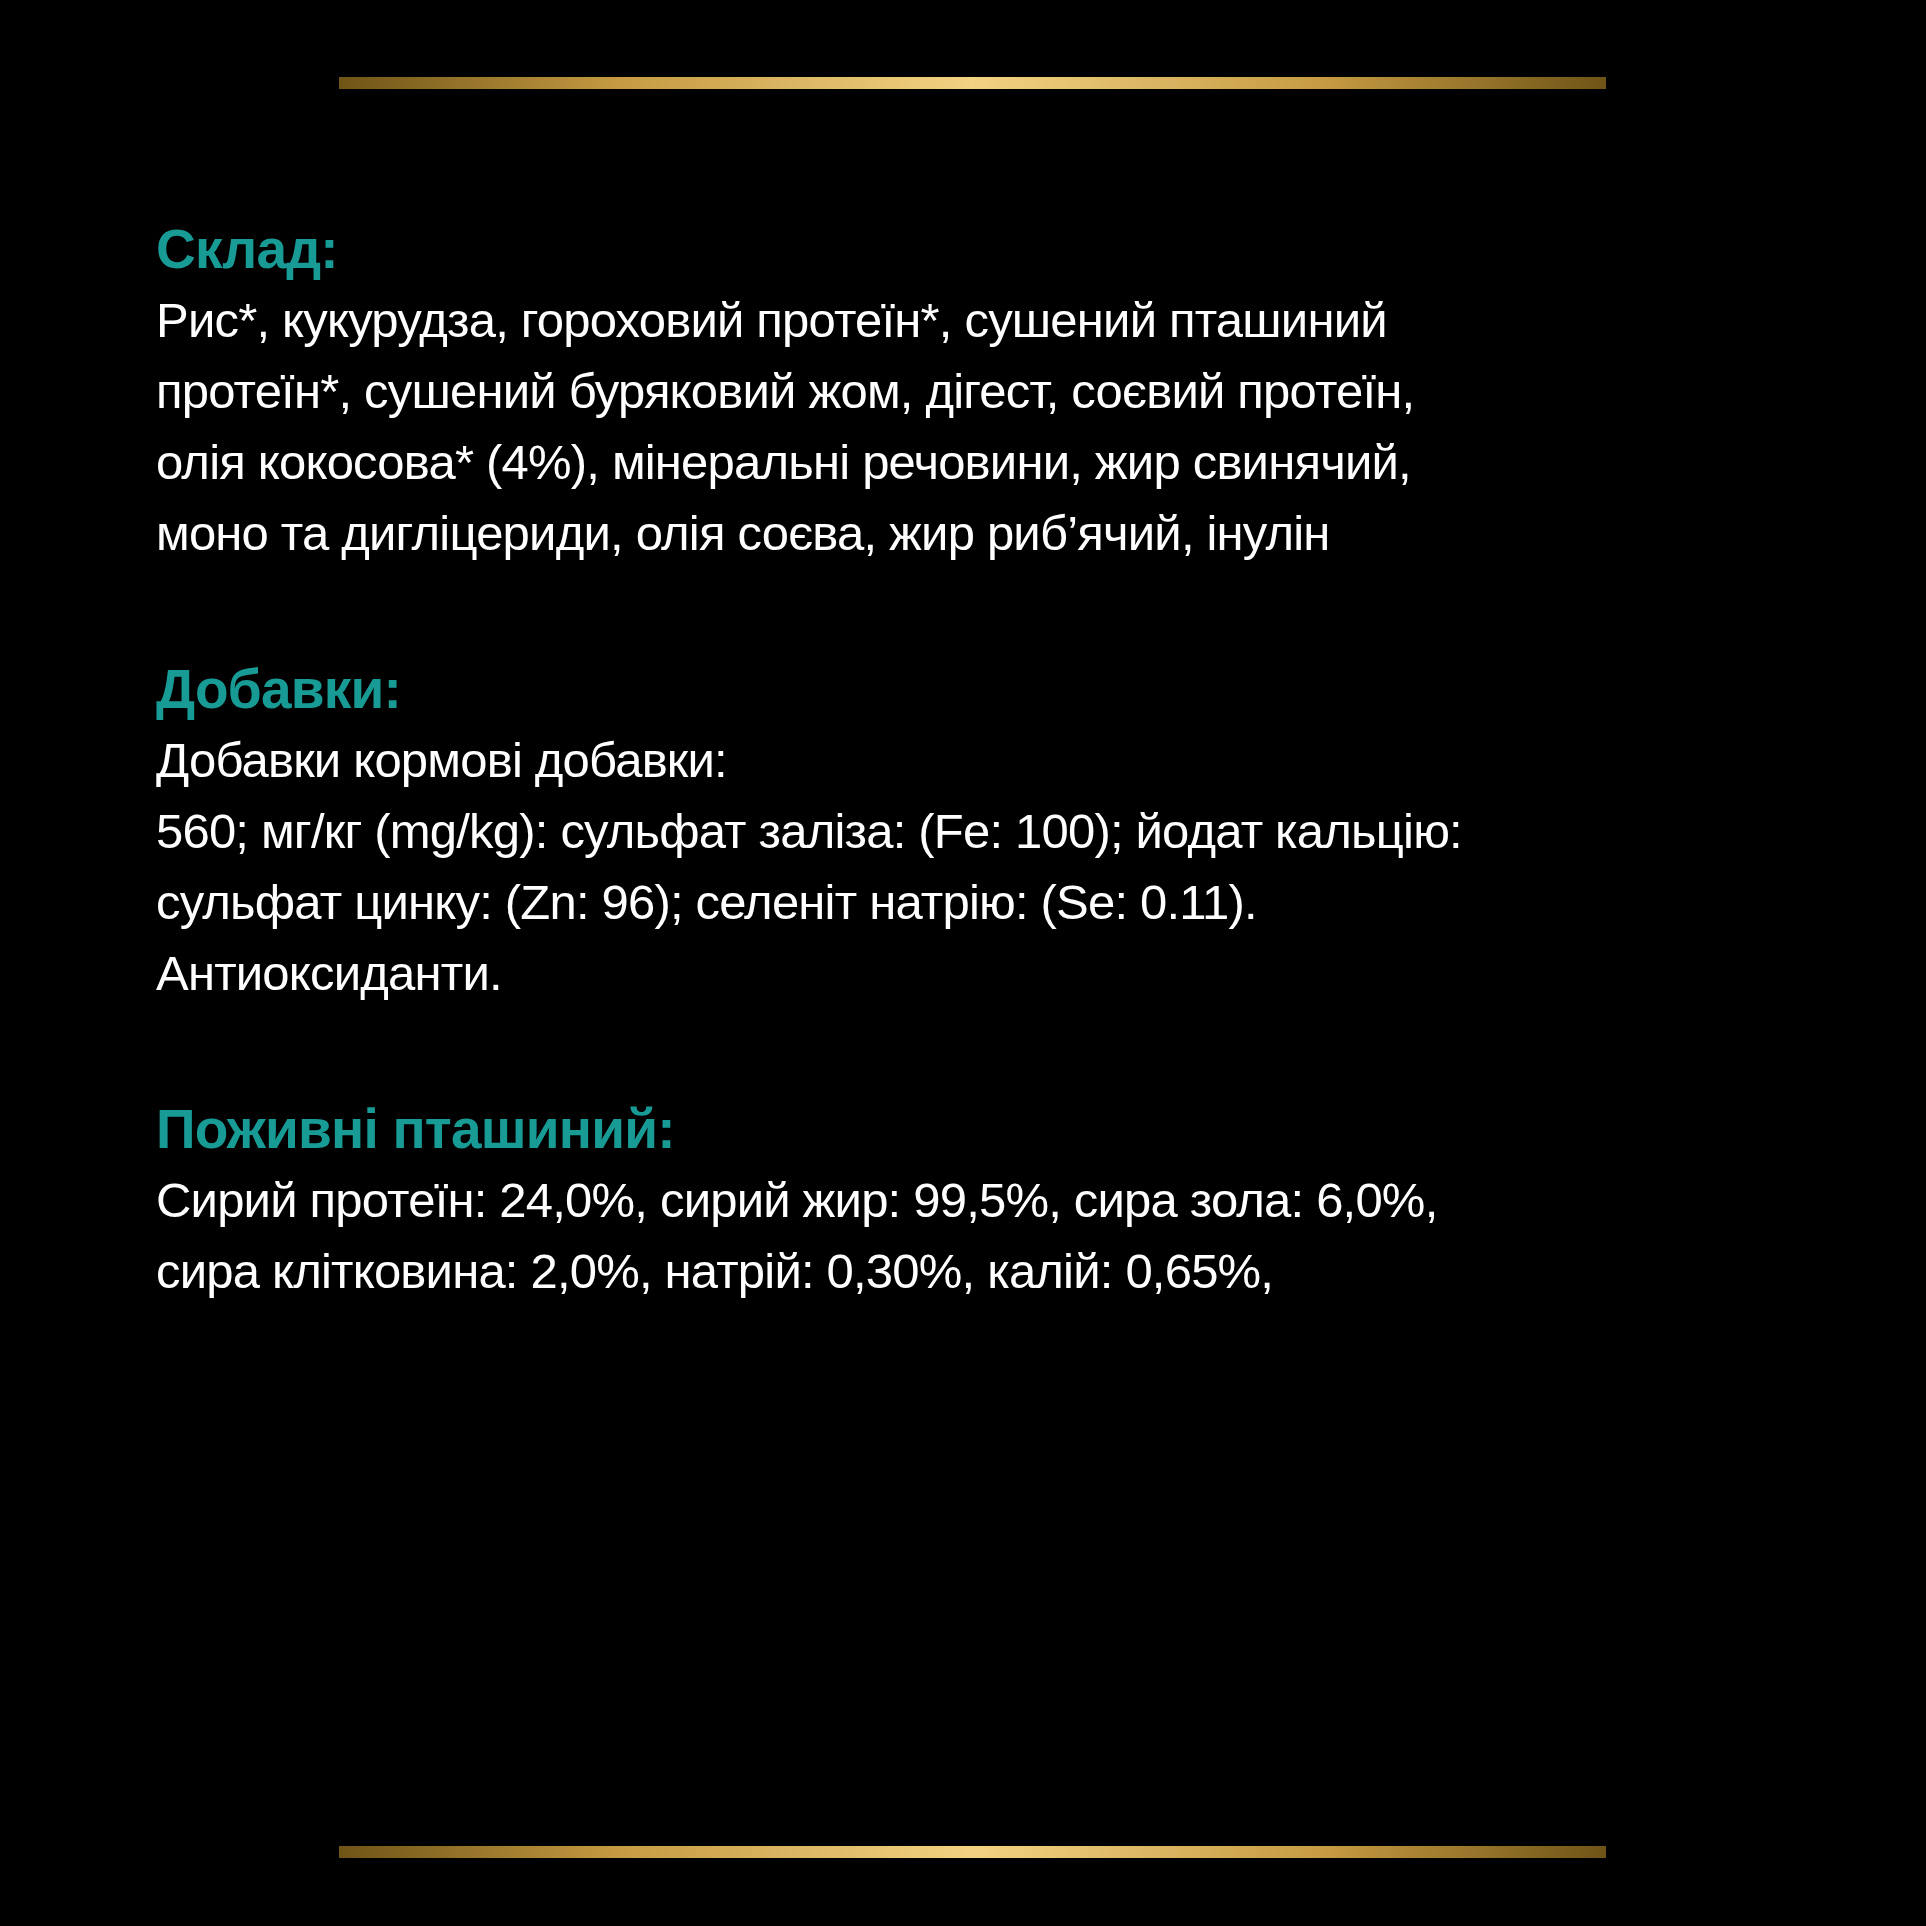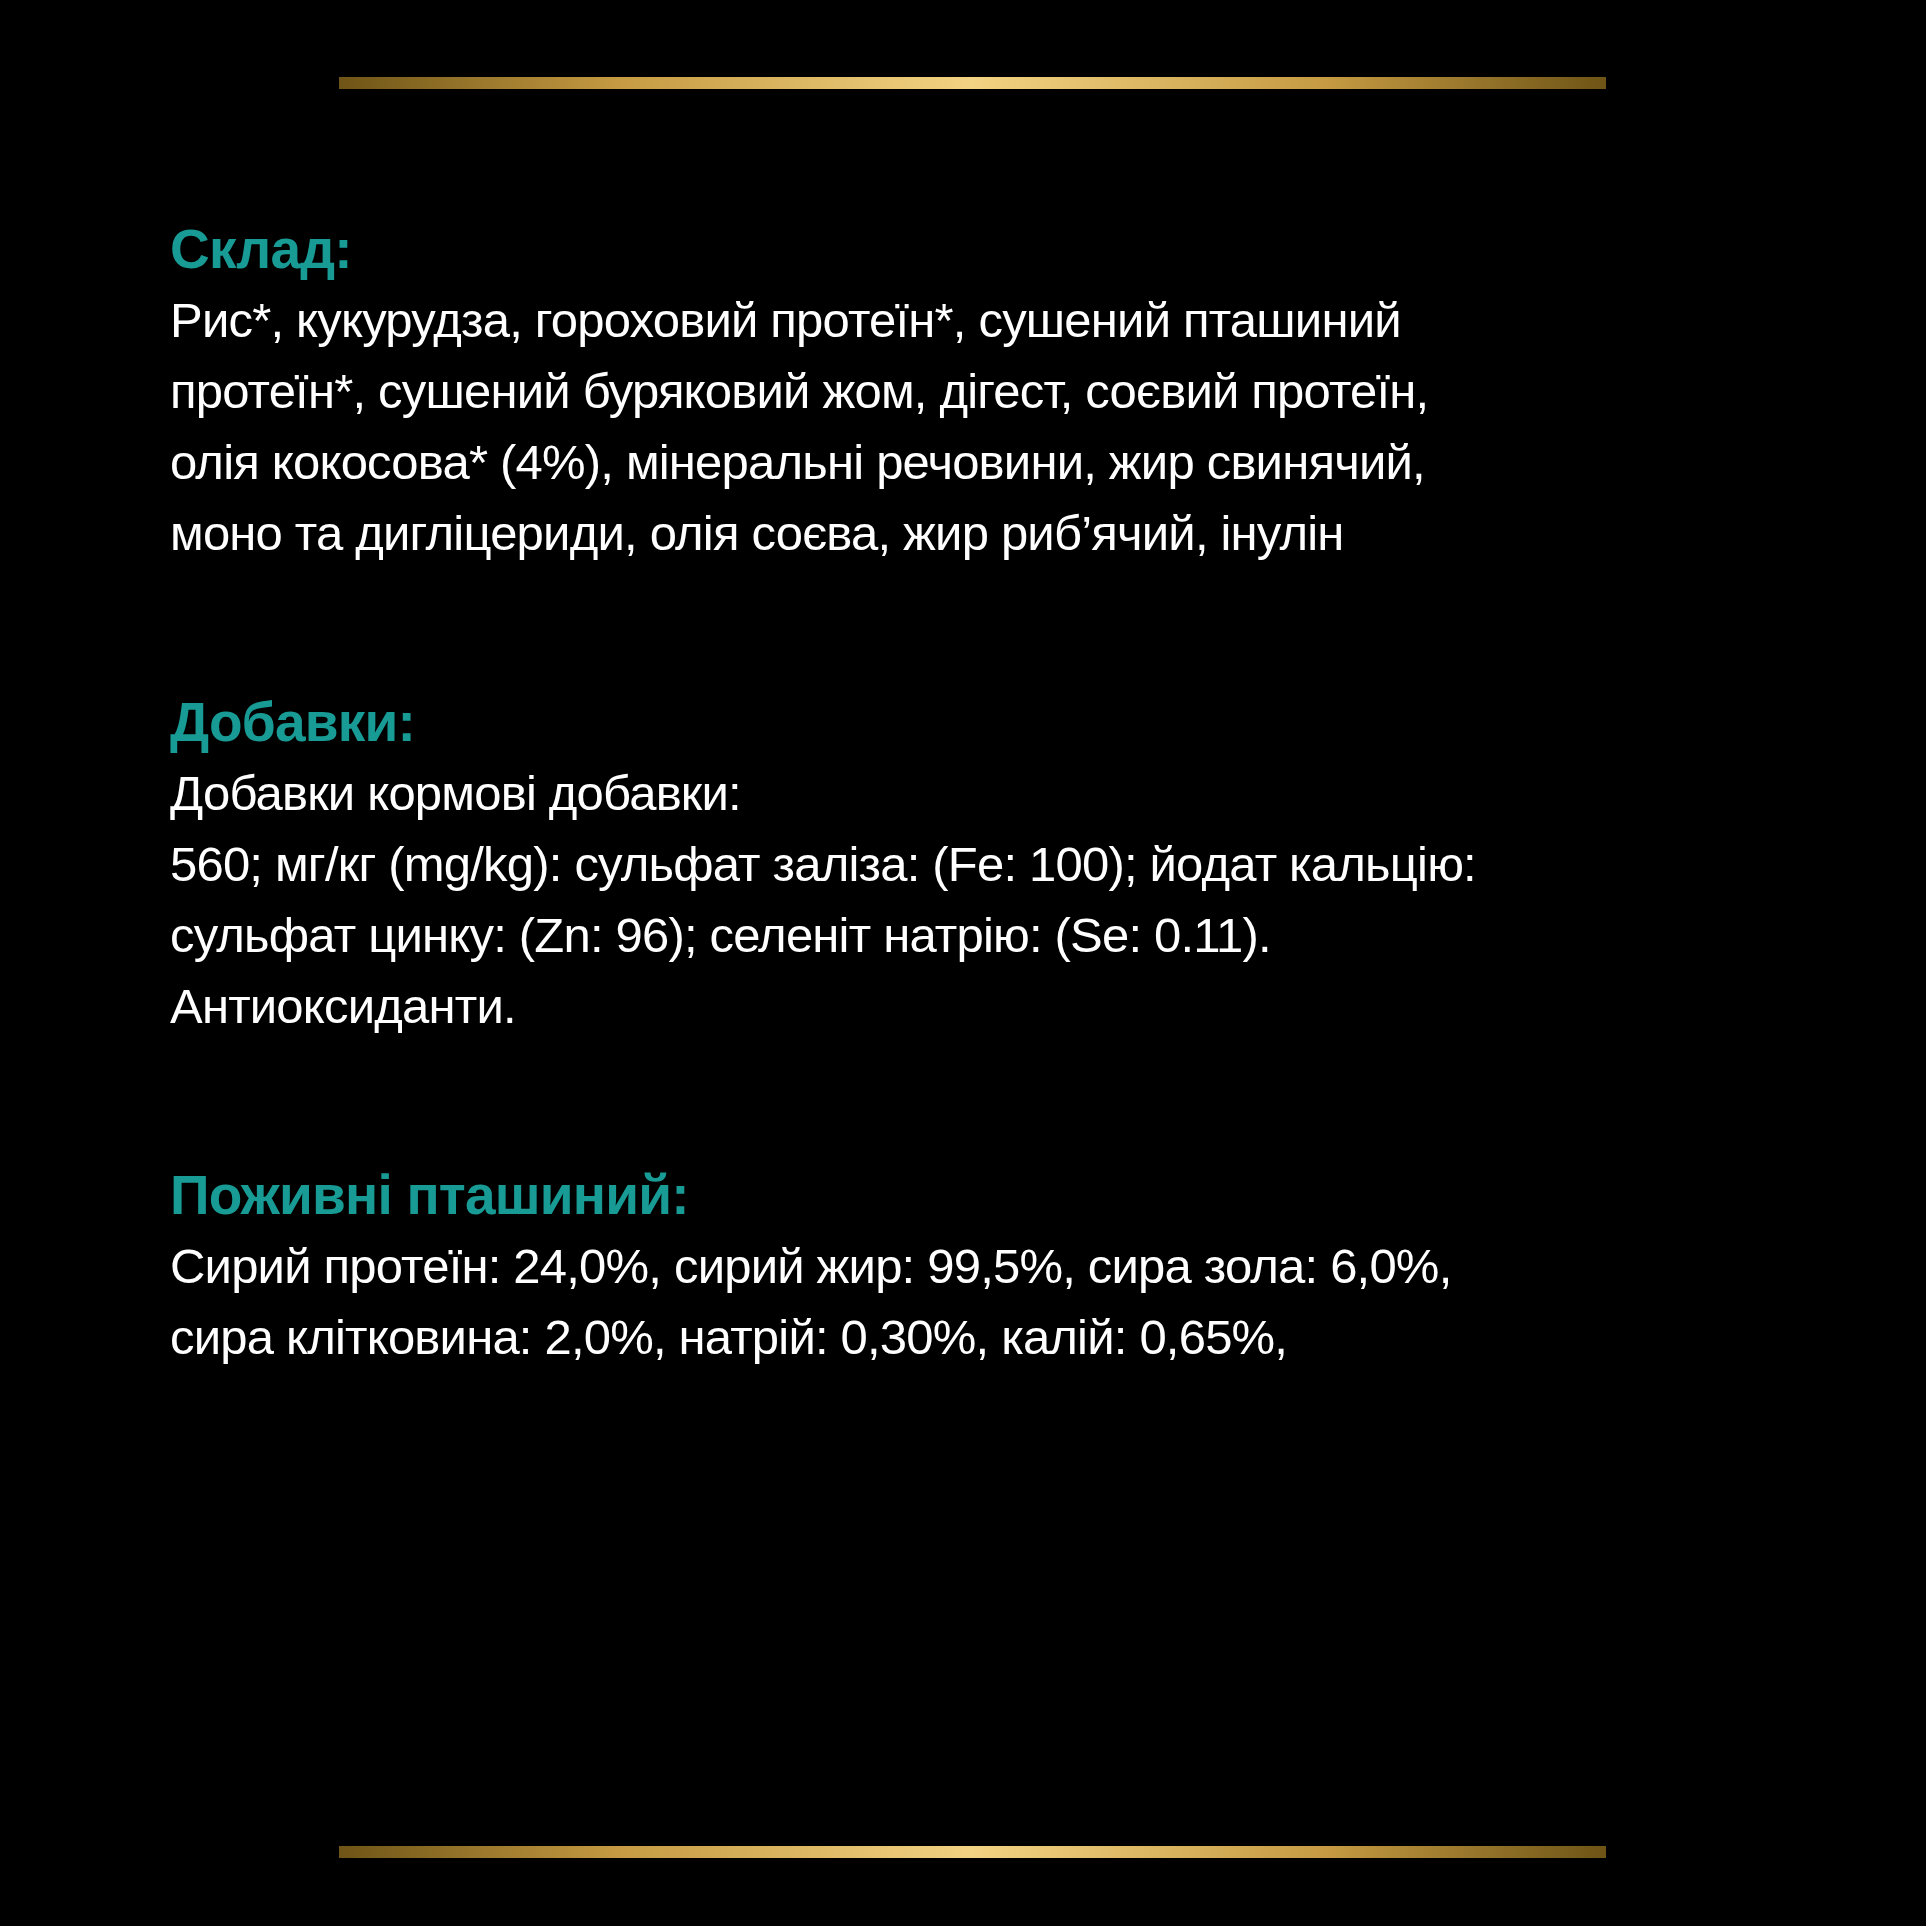--- a/index.html
+++ b/index.html
@@ -29,26 +29,26 @@
       var(--gold-dark, #6e5416) 0%,
       var(--gold-mid, #c59a42) 22%,
       var(--gold-light, #f2d383) 50%,
       var(--gold-mid, #c59a42) 78%,
       var(--gold-dark, #6e5416) 100%);
   }
   .gold-bar.top { top: 77px; }
   .gold-bar.bottom { top: 1846px; }
   .content {
     position: absolute;
-    left: 170px;
+    left: 156px;
     top: 214px;
     width: 1649px;
   }
   section { margin: 0; padding: 0; }
-  section + section { margin-top: 118px; }
+  section + section { margin-top: 85px; }
   .heading {
     margin: 0;
     font-size: 55px;
     font-weight: bold;
     line-height: 71px;
     letter-spacing: -0.8px;
     color: var(--accent, #189a95);
     white-space: nowrap;
   }
   .line {

